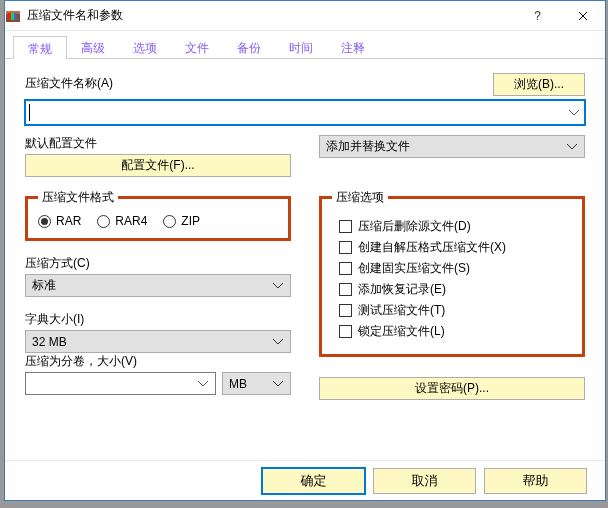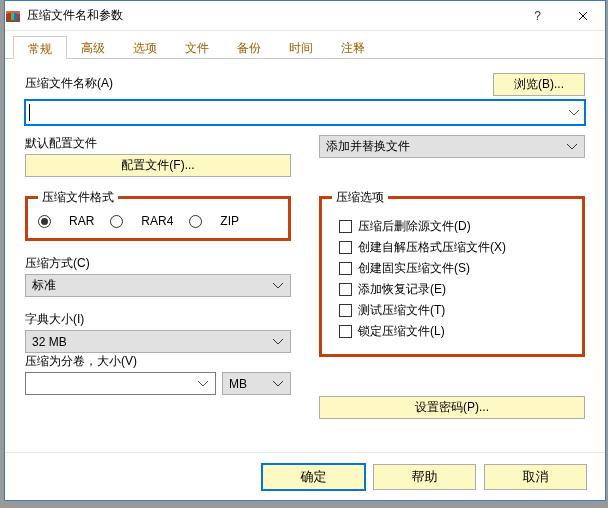--- a/index.html
+++ b/index.html
@@ -43,21 +43,21 @@
     color: #333;
   }
   .tabs {
     display: flex;
     padding: 4px 8px 0 8px;
     border-bottom: 1px solid #ccc;
     height: 28px;
   }
   .tab {
     padding: 4px 14px;
-    color: #a16207;
+    color: #8b5cf6;
     position: relative;
     top: 1px;
   }
   .tab.selected {
     border: 1px solid #ccc;
     border-bottom: 1px solid #fff;
     background: #fff;
   }
   .page {
     flex: 1;
@@ -118,38 +118,38 @@
     display: flex; align-items: center; justify-content: center;
   }
   fieldset {
     border: 3px solid #c2410c;
     margin: 12px 0 0 0;
     padding: 8px 10px 10px 10px;
   }
   legend { padding: 0 4px; }
   .radios { display: flex; gap: 16px; align-items: center; }
   .radio {
-    display: flex; align-items: center; gap: 18px;
+    display: flex; align-items: center; gap: 5px;
   }
   .radio .dot {
     width: 13px; height: 13px; border: 1px solid #333; border-radius: 50%;
     display: flex; align-items: center; justify-content: center;
   }
   .radio.checked .dot::after {
     content: ""; width: 7px; height: 7px; background: #333; border-radius: 50%;
   }
   .check {
     display: flex; align-items: center; gap: 6px; margin: 4px 7px;
   }
   .check .box {
     width: 13px; height: 13px; border: 1px solid #333;
   }
   .split-row { display: flex; gap: 6px; }
   .footer {
-    height: 48px;
+    height: 40px;
     display: flex;
     justify-content: flex-end;
     align-items: center;
     padding: 0 18px;
     gap: 8px;
     border-top: 1px solid #e8e8e8;
   }
   .footer .btn {
     width: 103px;
     height: 26px;
@@ -322,33 +322,33 @@
           <div class="check">
               <span class="box"></span>
               <span>测试压缩文件(T)</span>
             </div>
           <div class="check">
               <span class="box"></span>
               <span>锁定压缩文件(L)</span>
             </div>
         </fieldset>
 
-        <div class="btn" style="width: 100%; margin-top: 39px;">
+        <div class="btn" style="width: 100%; margin-top: 20px;">
           <span>设置密码(P)...</span>
         </div>
       </div>
     </div>
 
   </div>
 
   <div class="footer">
     <div class="btn primary">
         <span>确定</span>
       </div>
     <div class="btn">
+        <span>取消</span>
+      </div>
+    <div class="btn">
         <span>帮助</span>
       </div>
-    <div class="btn">
-        <span>取消</span>
-      </div>
   </div>
 
 </div>
 
 </body></html>

